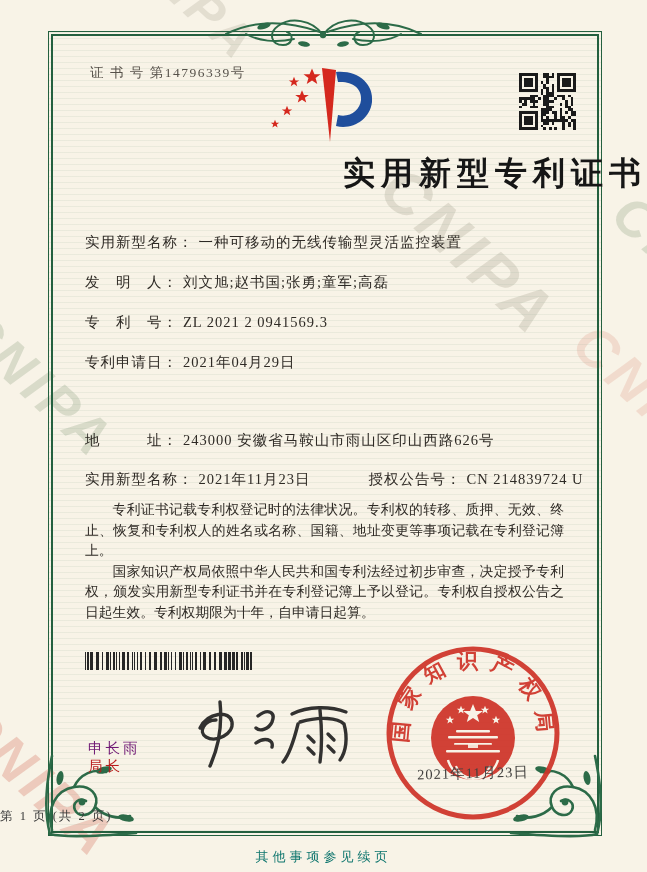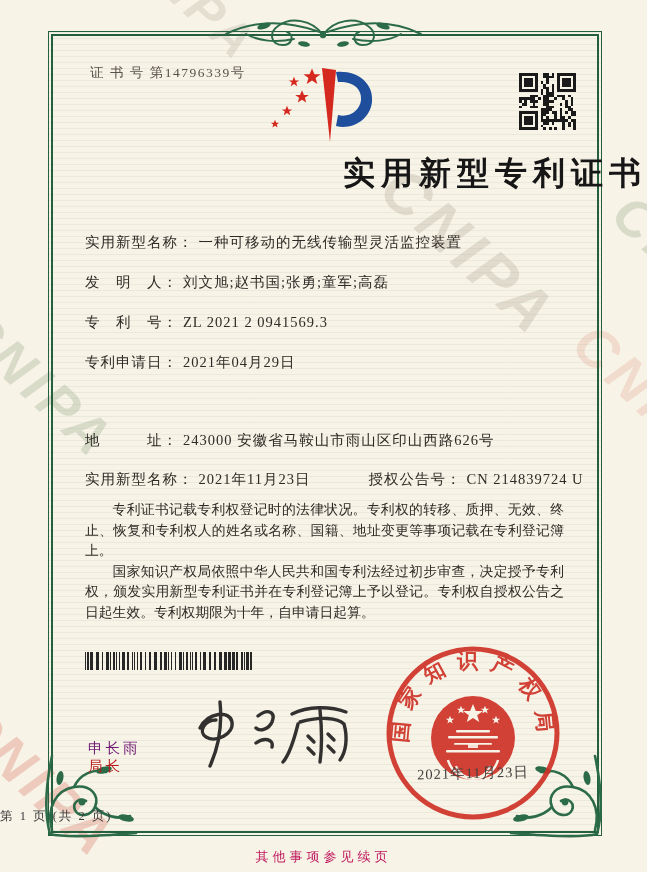--- a/index.html
+++ b/index.html
@@ -54,21 +54,21 @@
   .sig-name{position:absolute;left:88px;top:739px;font-size:14.5px;letter-spacing:3px;color:#701a75;}
   .signature{position:absolute;left:176px;top:698px;width:188px;height:72px;}
   .seal{position:absolute;left:382px;top:642px;width:182px;height:182px;opacity:0.93;}
   .seal-date{
     position:absolute;left:386px;top:764px;width:174px;text-align:center;
     font-size:14.5px;color:#42413f;letter-spacing:1px;transform:rotate(-1.5deg);
   }
   .page-info{position:absolute;left:0;top:808px;width:100%;text-align:left;
     font-size:12.5px;letter-spacing:2px;color:#3a3a3a;}
   .cont-note{position:absolute;left:0;top:848px;width:100%;text-align:center;
-    font-size:13px;letter-spacing:4px;color:#be185d;}
+    font-size:13px;letter-spacing:4px;color:#0f766e;}
   
   .orn-top{position:absolute;left:216px;top:11px;width:215px;height:44px;}
   .orn-bl{position:absolute;left:38px;top:750px;width:102px;height:90px;}
   .orn-br{position:absolute;left:507px;top:750px;width:102px;height:90px;transform:scaleX(-1);}
 </style>
 </head>
 <body>
 
 <div class="page">
 

